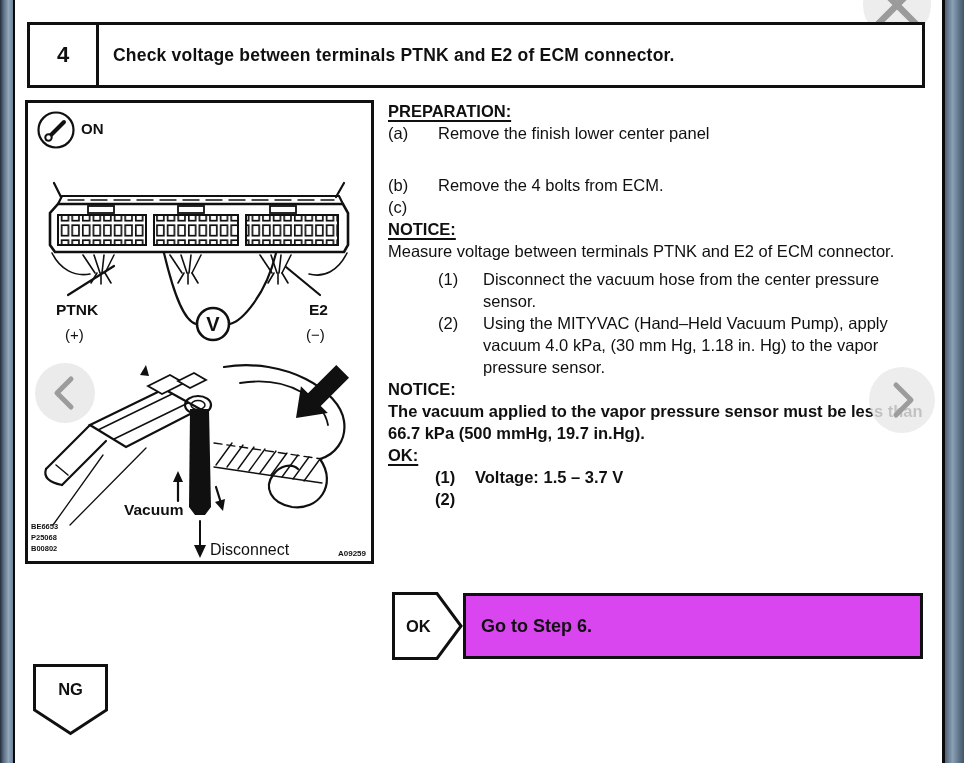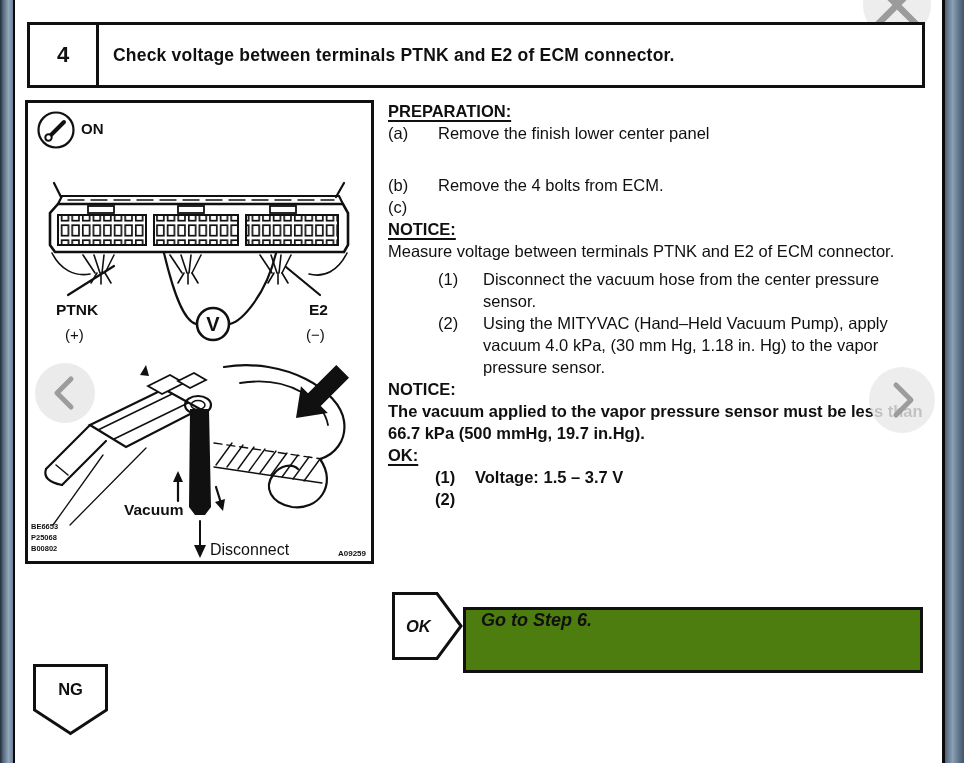--- a/index.html
+++ b/index.html
@@ -69,27 +69,27 @@
   .prep-row .lbl { width:50px; }
   .gap-after { margin-bottom:30px; }
   .check-row { margin-left:50px; }
   .check-row .lbl { width:45px; }
   .check-list { margin-top:6px; }
   .bold { font-weight:bold; }
   .ok-row { margin-left:47px; font-weight:bold; }
   .ok-row .lbl { width:40px; }
 
   
-  .decision { position:absolute; left:392px; top:592px; width:547px; height:68px;font-style:italic; }
+  .decision { position:absolute; left:392px; top:592px; width:547px; height:68px; }
   .ok-tag { position:absolute; left:0; top:0; }
   .action-box {
-    position:absolute; left:71px; top:15px; width:460px; height:66px;
+    position:absolute; left:71px; top:1px; width:460px; height:66px;
     border:3px solid #101010; box-sizing:border-box;
-    display:flex; align-items:flex-start; padding-left:15px;
-    font-weight:bold; font-size:18px; background:#4d7c0f;
+    display:flex; align-items:center; padding-left:15px;
+    font-weight:bold; font-size:18px; background:#d946ef;
   }
   .ng-tag { position:absolute; left:33px; top:664px; }
 </style>
 </head>
 <body>
 
 <div class="edge edge-left"></div>
 <div class="edge edge-right"></div>
 
 <div class="close-btn">

